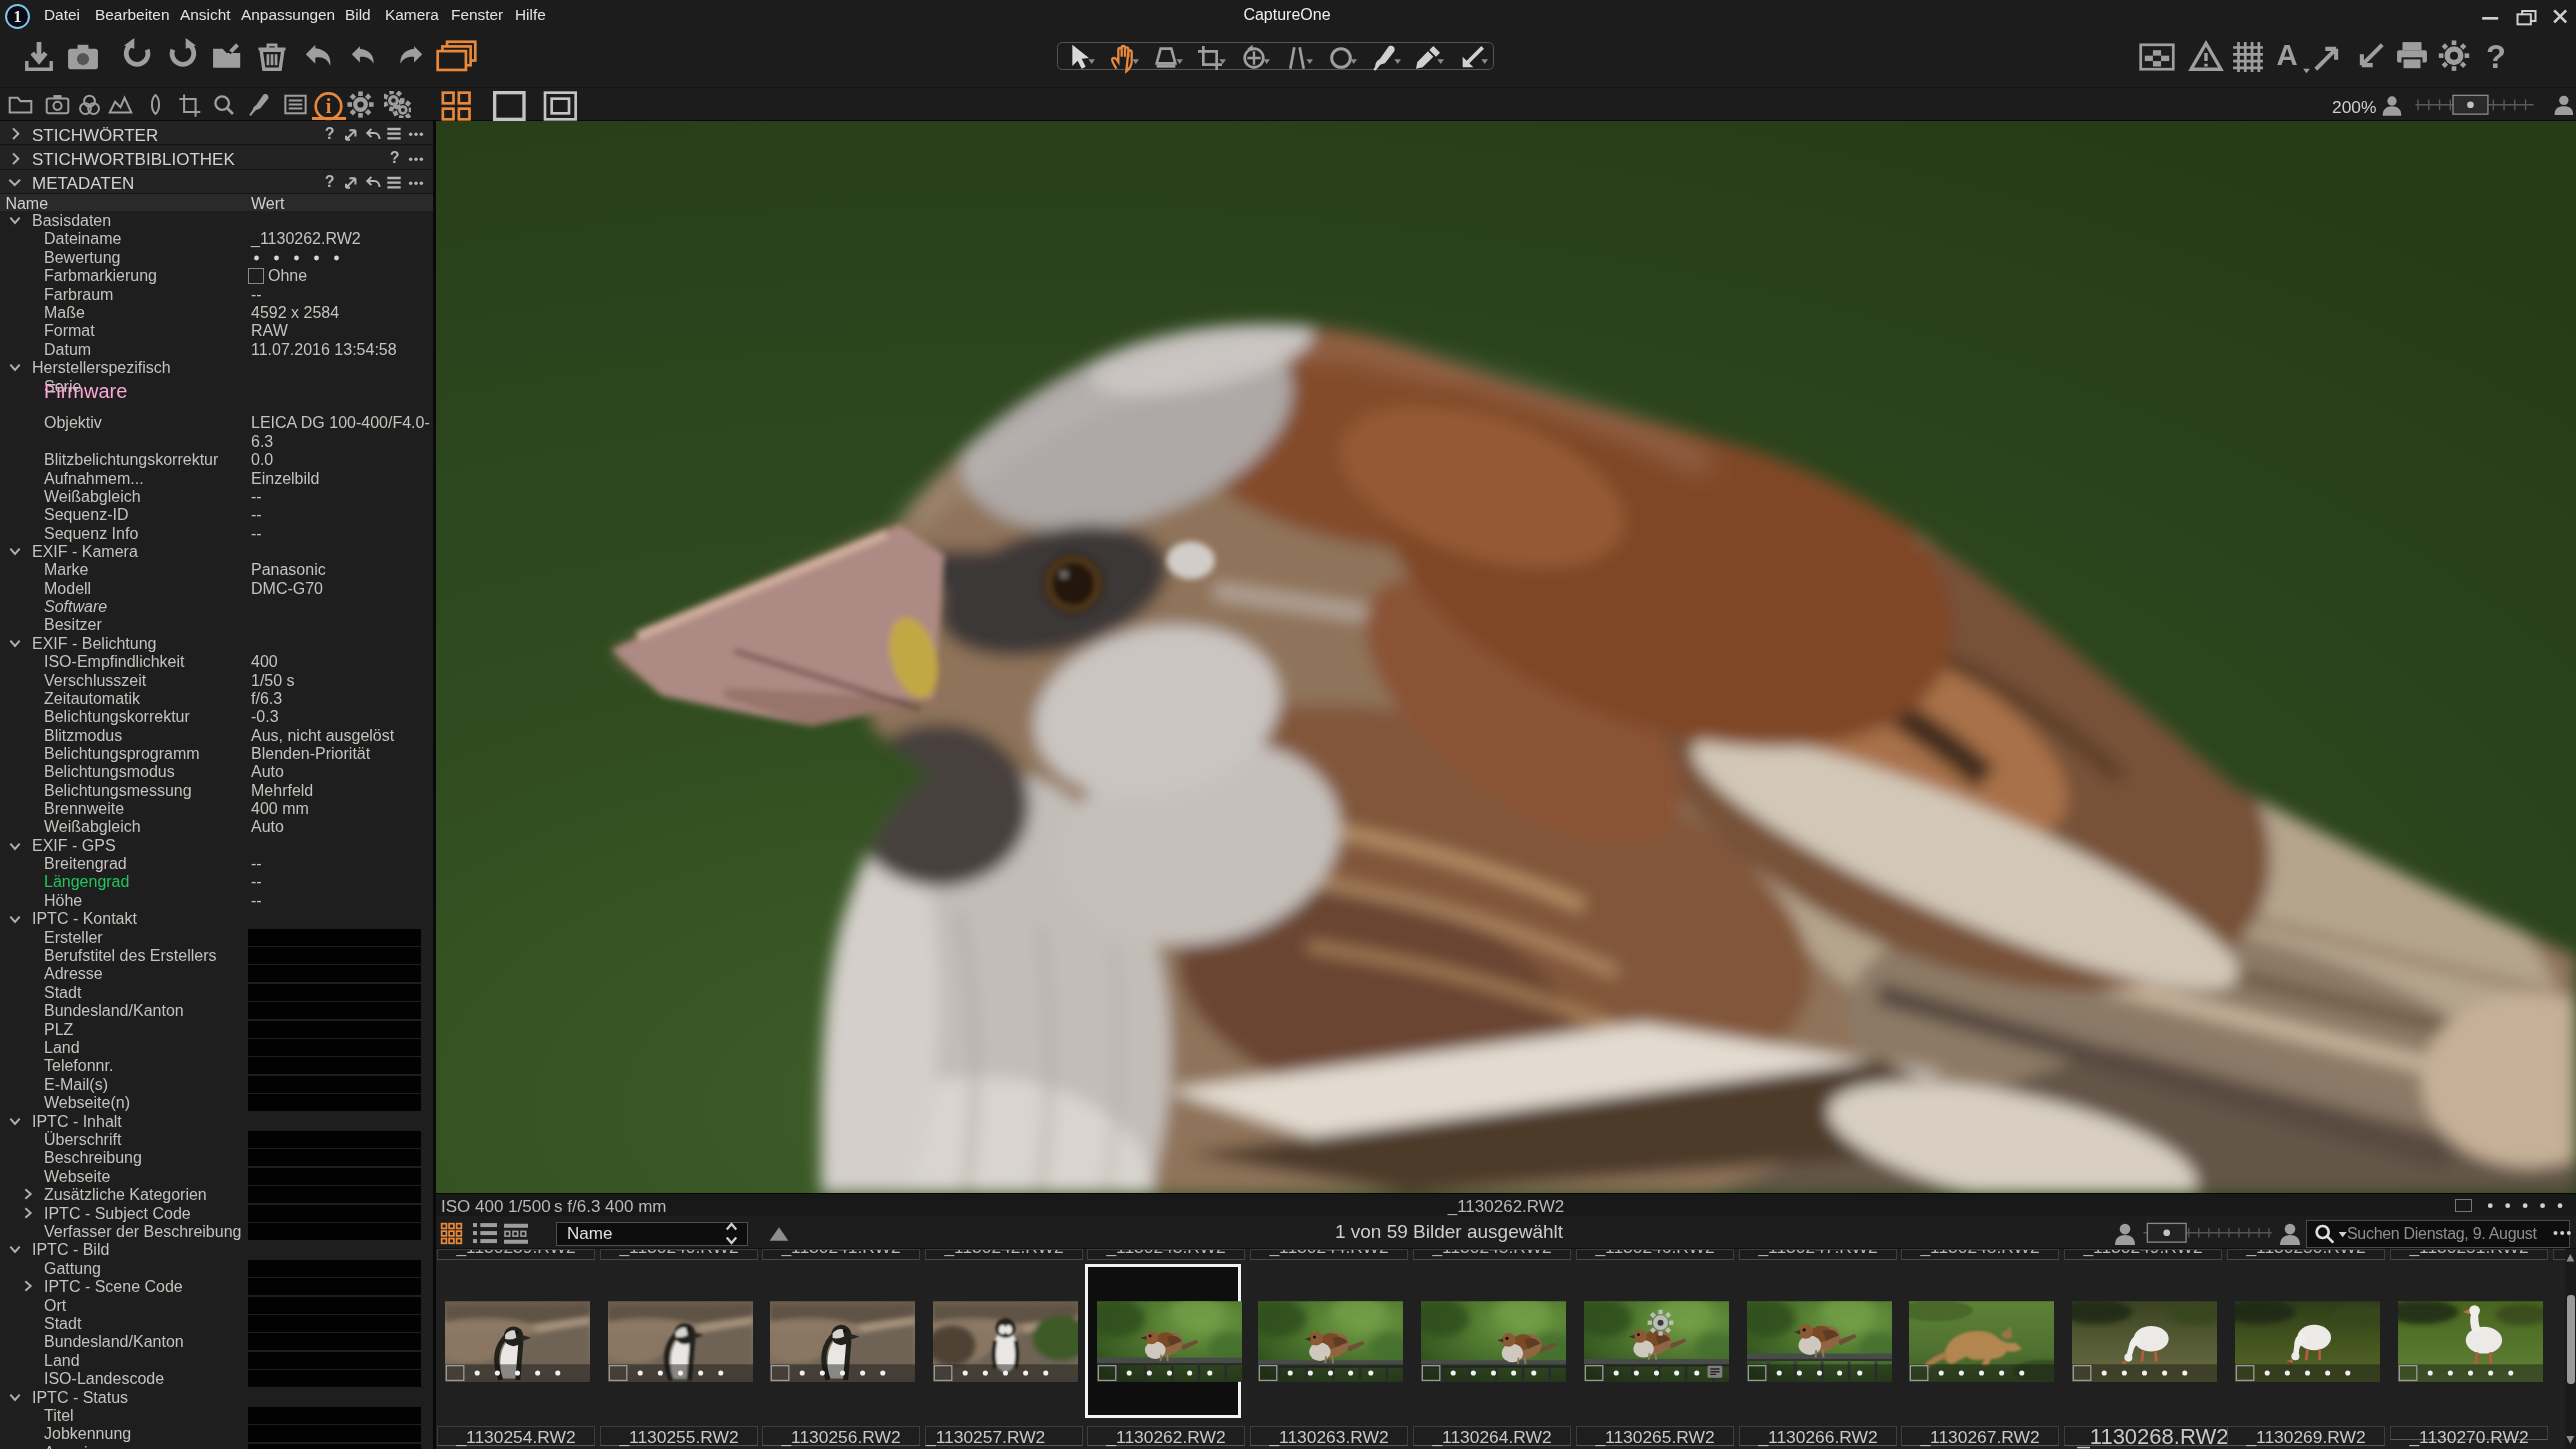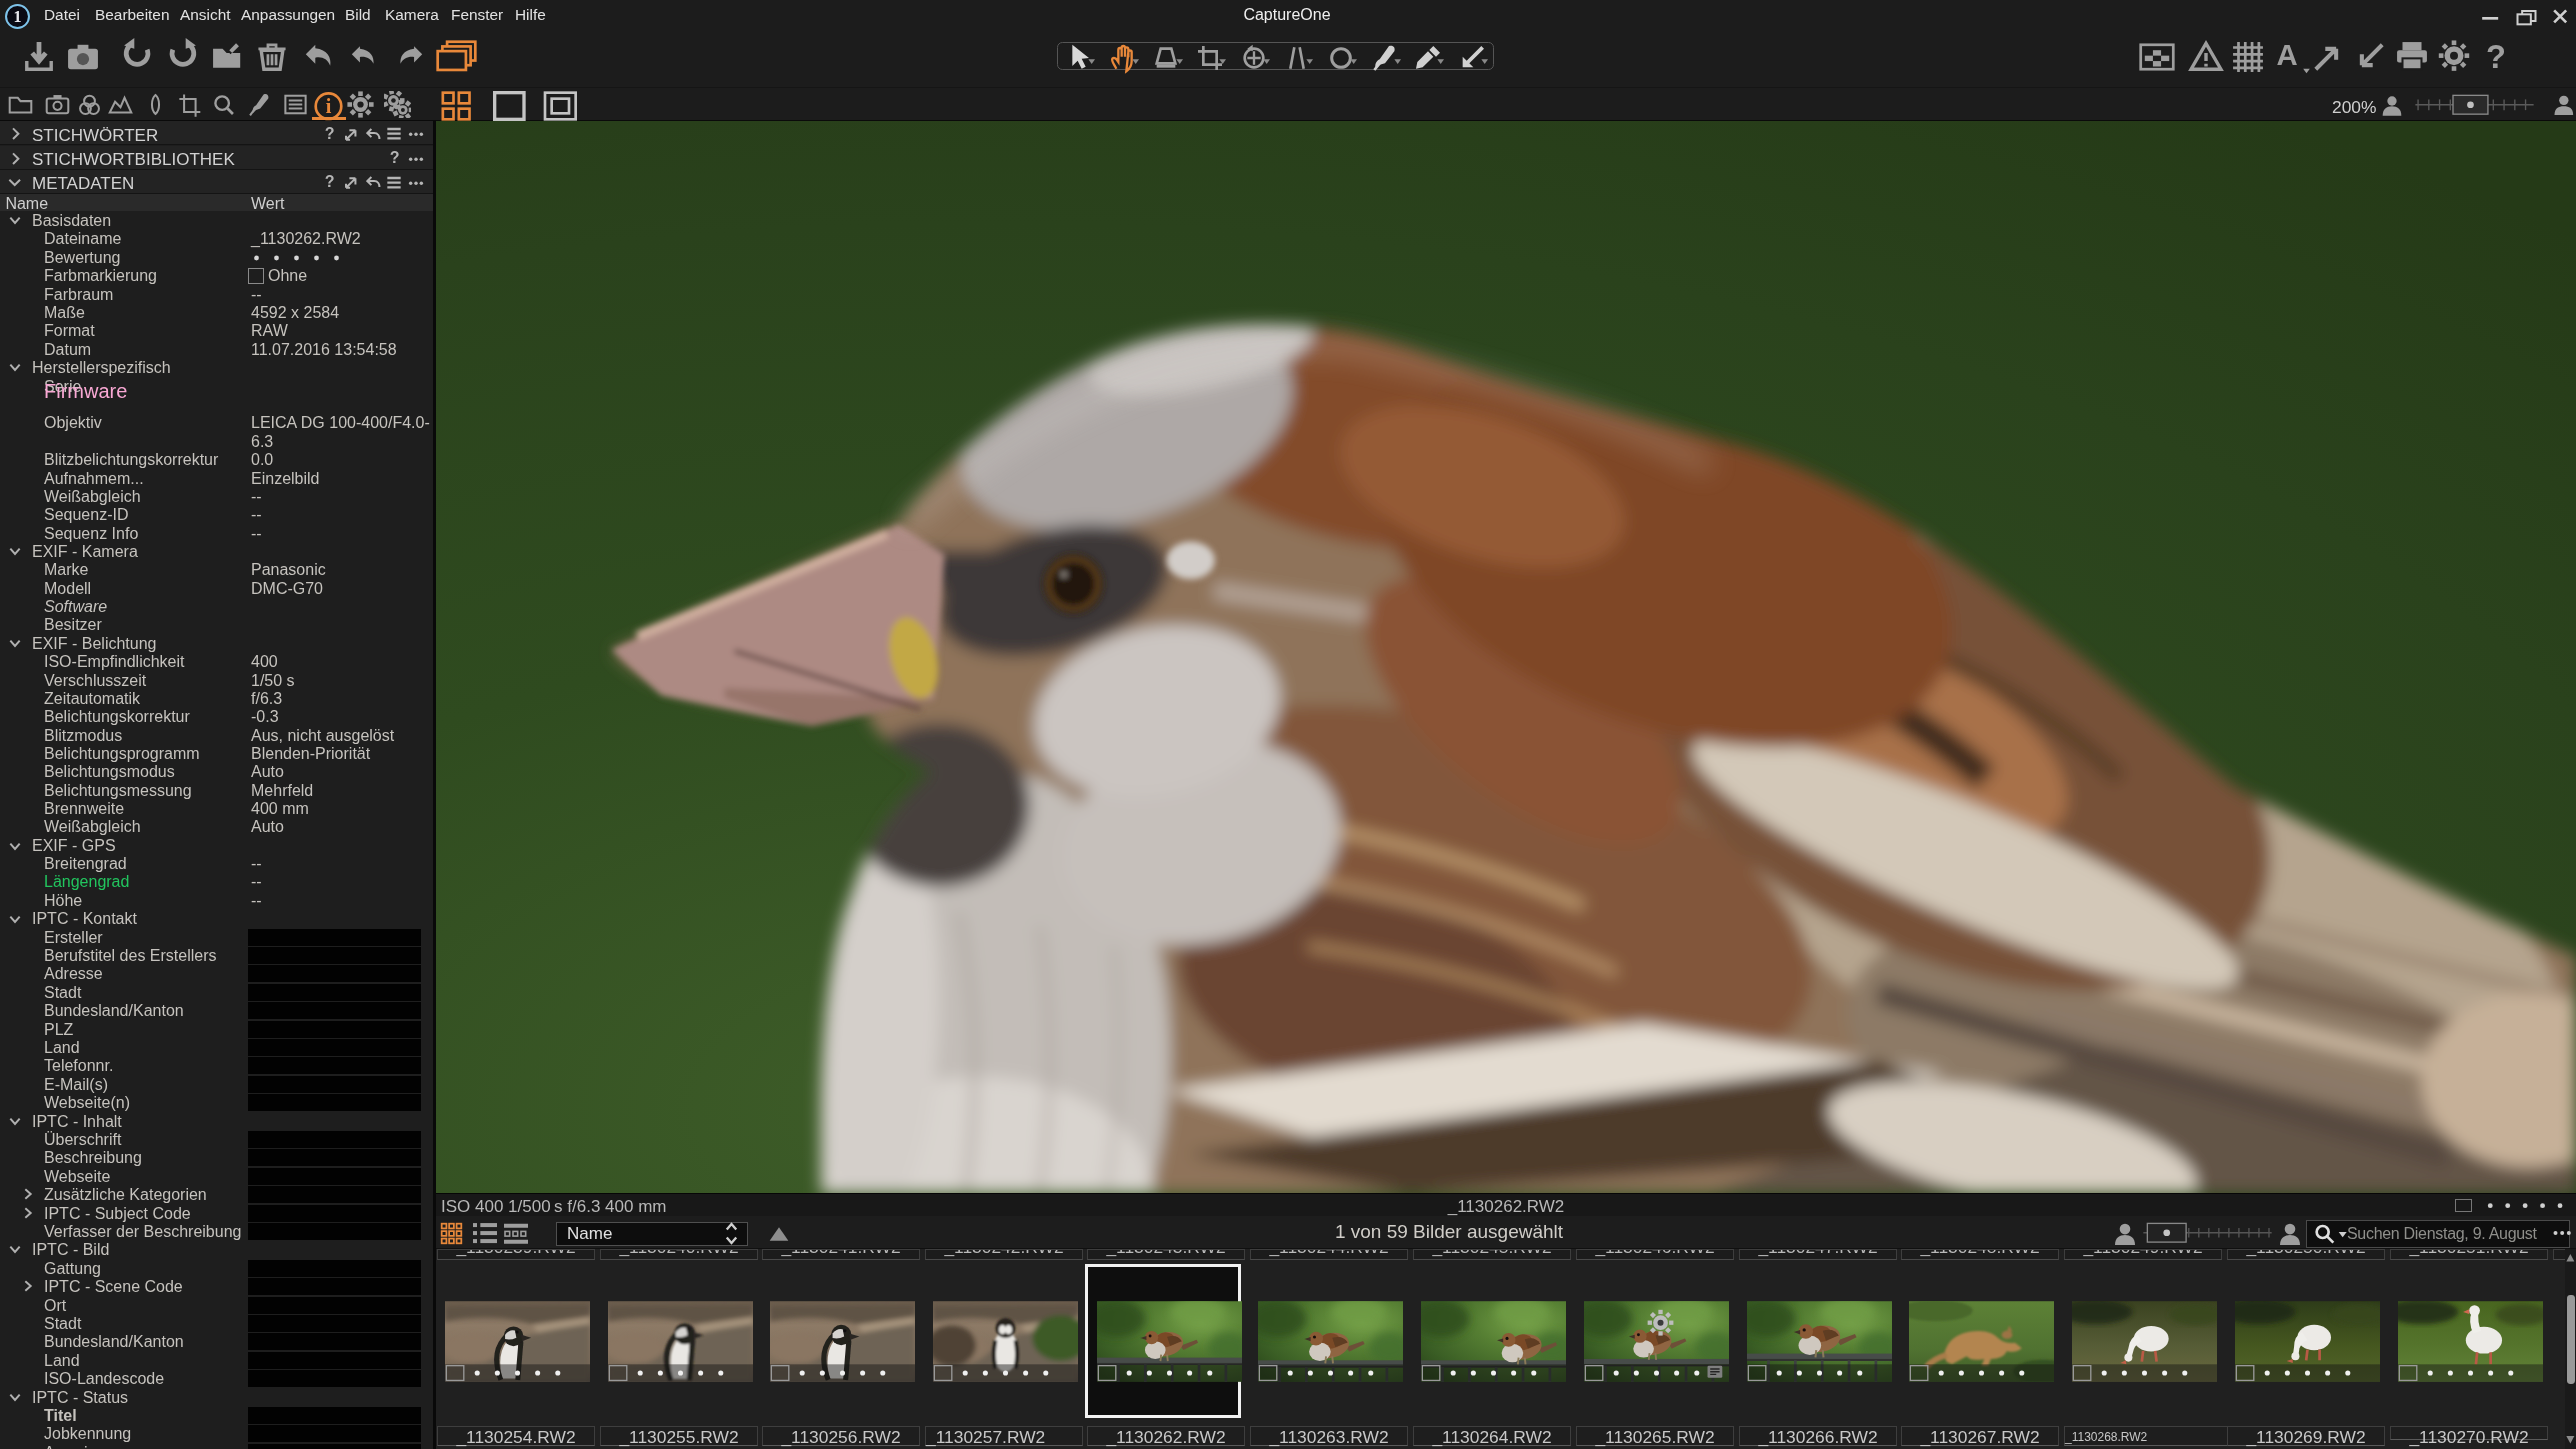--- a/index.html
+++ b/index.html
@@ -510,21 +510,21 @@
 <div class="txt" style="left:44px;top:1333px;font-size:16px;color:#c6c3be;font-weight:normal;">Bundesland/Kanton</div>
 <div class="abs" style="left:248px;top:1333px;width:173px;height:17.4px;background:#020202"></div>
 <div class="txt" style="left:44px;top:1352px;font-size:16px;color:#c6c3be;font-weight:normal;">Land</div>
 <div class="abs" style="left:248px;top:1352px;width:173px;height:17.4px;background:#020202"></div>
 <div class="txt" style="left:44px;top:1370px;font-size:16px;color:#c6c3be;font-weight:normal;">ISO-Landescode</div>
 <div class="abs" style="left:248px;top:1370px;width:173px;height:17.4px;background:#020202"></div>
 <svg class="abs" style="left:9.4px;top:1392px;" width="12" height="12" viewBox="0 0 18 18">
     <path d="M2 4 l7 8 7-8" stroke="#b0b0b0" stroke-width="3" fill="none"></path>
   </svg>
 <div class="txt" style="left:32px;top:1389px;font-size:16px;color:#c6c3be;font-weight:normal;">IPTC - Status</div>
-<div class="txt" style="left:44px;top:1407px;font-size:16px;color:#c6c3be;font-weight:bold;">Titel</div>
+<div class="txt" style="left:44px;top:1407px;font-size:16px;color:#c6c3be;font-weight:normal;">Titel</div>
 <div class="abs" style="left:248px;top:1407px;width:173px;height:17.4px;background:#020202"></div>
 <div class="txt" style="left:44px;top:1425px;font-size:16px;color:#c6c3be;font-weight:normal;">Jobkennung</div>
 <div class="abs" style="left:248px;top:1425px;width:173px;height:17.4px;background:#020202"></div>
 <div class="txt" style="left:44px;top:1444px;font-size:16px;color:#c6c3be;font-weight:normal;">Anweisungen</div>
 <div class="abs" style="left:248px;top:1444px;width:173px;height:17.4px;background:#020202"></div>
 
 <svg class="abs" style="left:436px;top:121px;" width="2140" height="1072" viewBox="0 0 3190 1598">
 <defs>
 <radialGradient id="bg1" cx="26%" cy="92%" r="110%">
  <stop offset="0%" stop-color="#3f5e29"></stop>
@@ -1191,21 +1191,21 @@
       <path d="M106,74 l-2,16 M124,74 l2,16" stroke="#b85a44" stroke-width="4"></path>
     </g>
     <rect x="0" y="94" width="216" height="26" fill="rgba(18,18,18,0.45)"></rect>
     <rect x="2" y="96" width="26" height="22" fill="none" stroke="#999" stroke-width="2"></rect>
     <circle cx="48" cy="107" r="3.8" fill="#efefef"></circle>
     <circle cx="78" cy="107" r="3.8" fill="#efefef"></circle>
     <circle cx="108" cy="107" r="3.8" fill="#efefef"></circle>
     <circle cx="138" cy="107" r="3.8" fill="#efefef"></circle>
     <circle cx="168" cy="107" r="3.8" fill="#efefef"></circle>
   </svg>
-<div class="abs" style="left:2064px;top:1426px;width:178px;height:20px;border:0.7px solid #3e3e3e;border-bottom:1.3px solid #5a5a5a;background:#1e1e1e;text-align:left;font-size:12px;color:#c8c8c8;line-height:20px">_1130268.RW2</div>
+<div class="abs" style="left:2064px;top:1426px;width:178px;height:20px;border:0.7px solid #3e3e3e;border-bottom:1.3px solid #5a5a5a;background:#1e1e1e;text-align:center;font-size:22px;color:#c8c8c8;line-height:20px">_1130268.RW2</div>
 <svg class="abs" style="left:2235px;top:1301px;" width="145" height="81" viewBox="0 0 216 120">
     <defs>
       <linearGradient id="gg12" x1="0" y1="0" x2="0" y2="1">
         <stop offset="0" stop-color="#2e3c19"></stop>
         <stop offset=".55" stop-color="#45571f"></stop>
         <stop offset="1" stop-color="#55662b"></stop>
       </linearGradient>
       <filter id="gb12">
         <feGaussianBlur stdDeviation="4"></feGaussianBlur>
       </filter>

